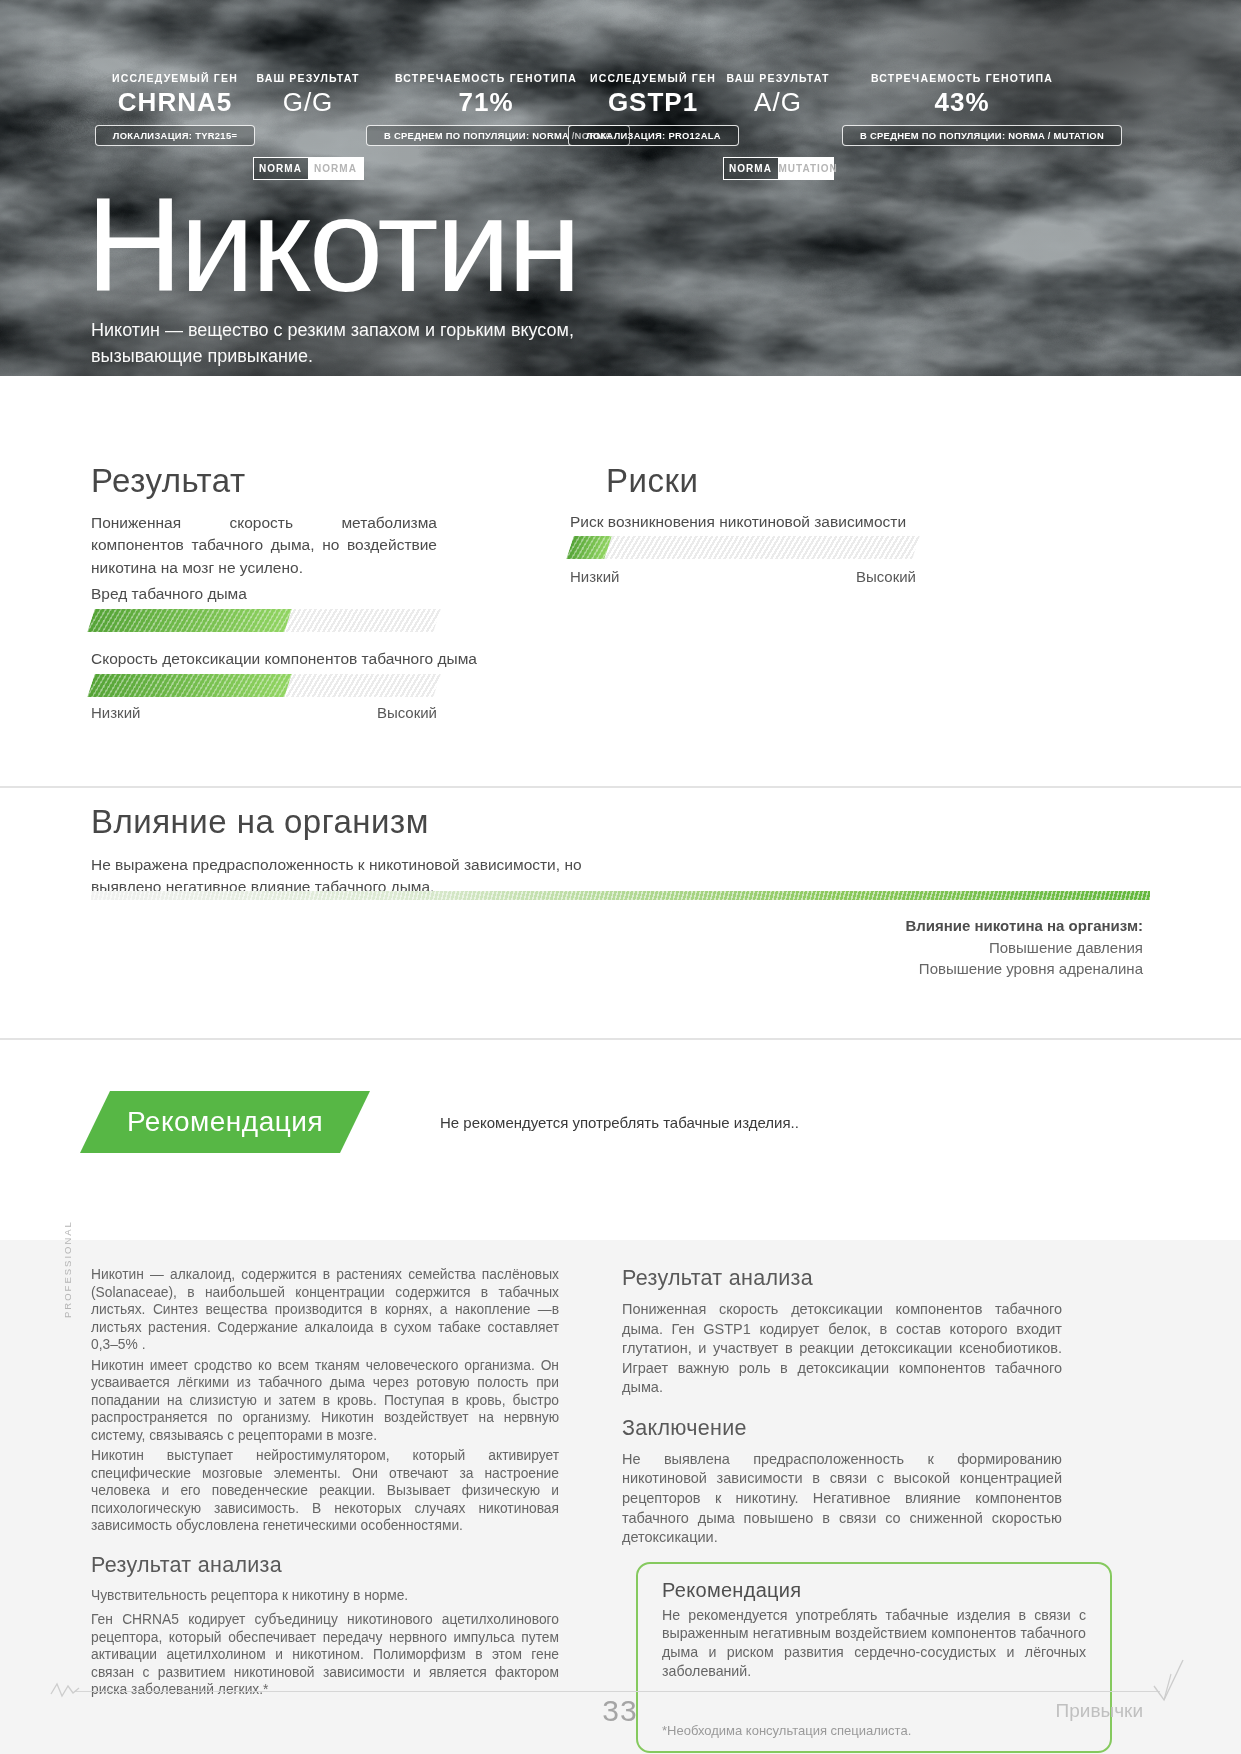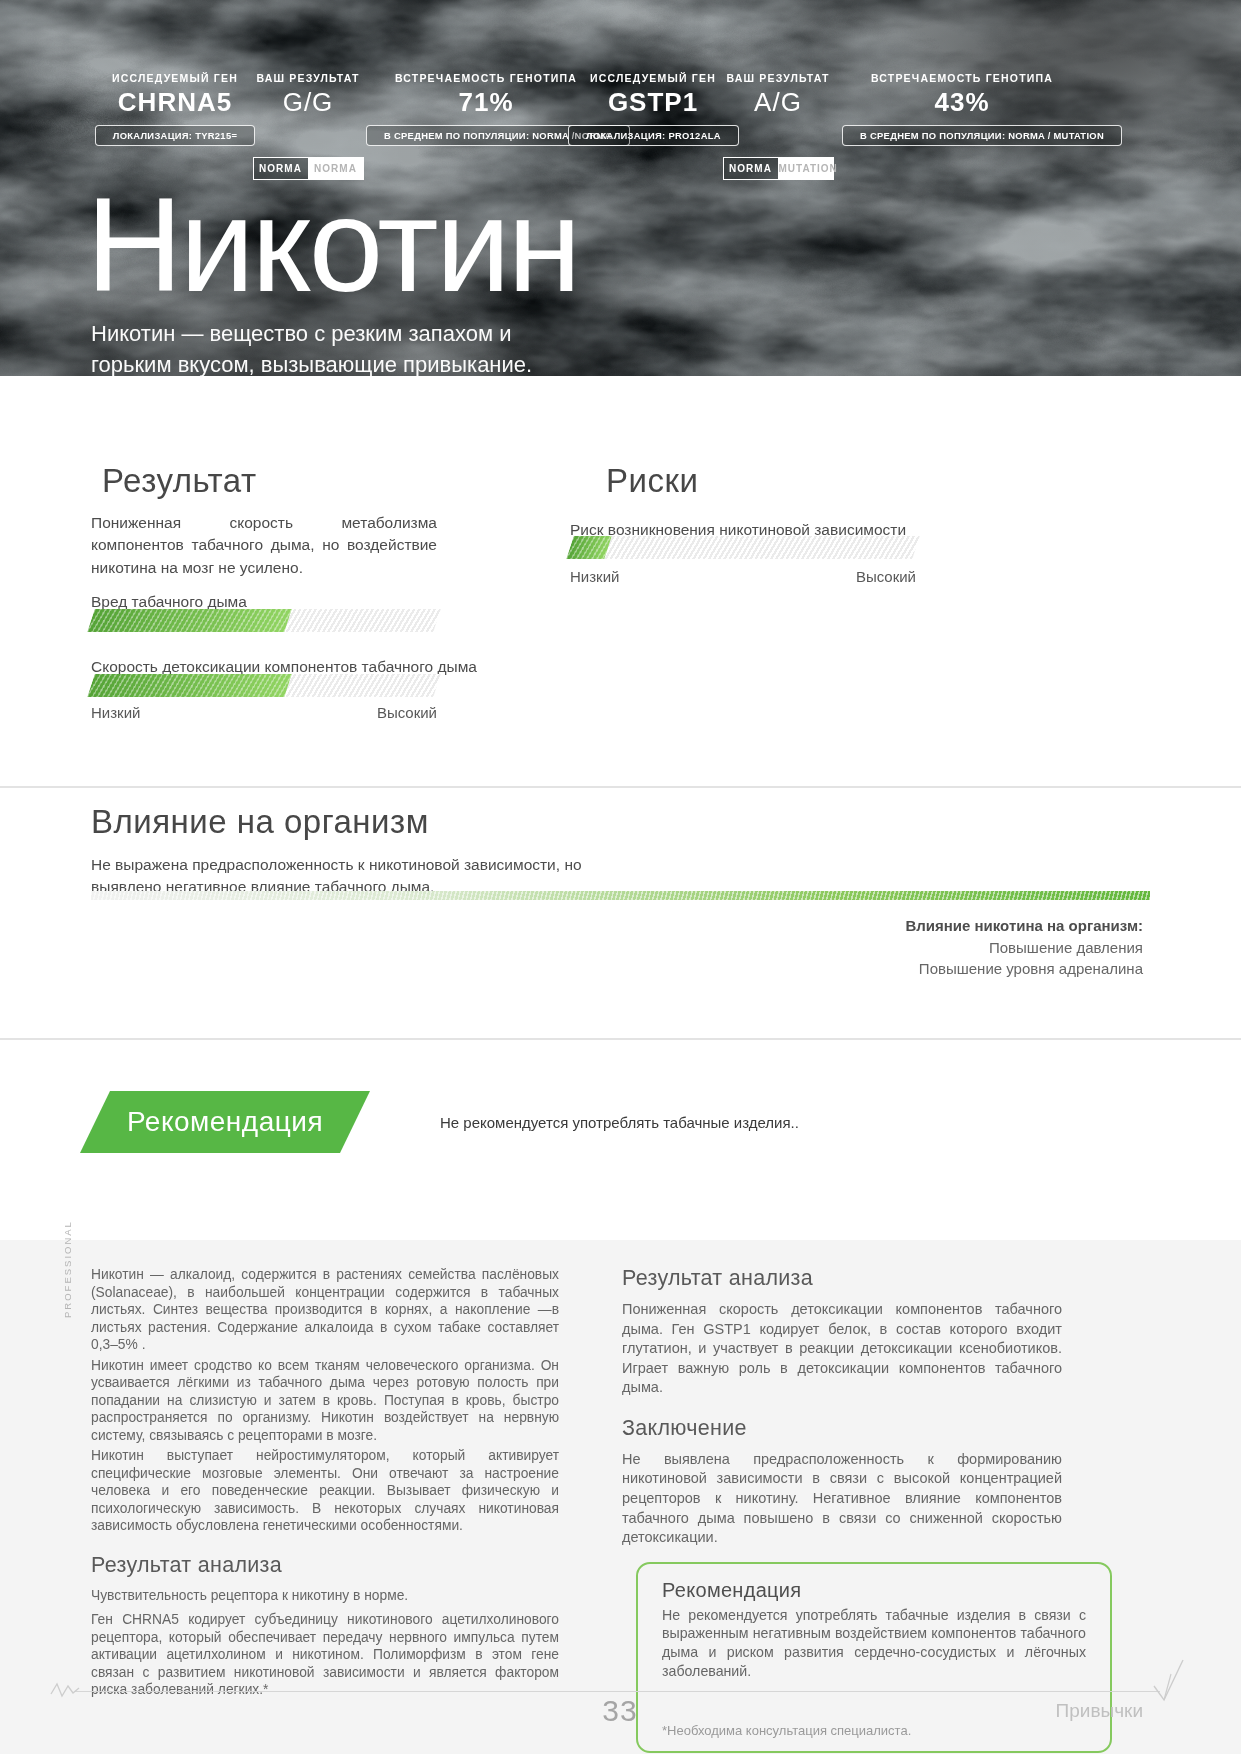--- a/index.html
+++ b/index.html
@@ -22,25 +22,25 @@
   .gvalue{font-size:26px;margin-top:3px;letter-spacing:1px;white-space:nowrap;}
   .gvalue.bold{font-weight:bold;}
   .gbox{display:inline-block;margin-top:7px;border:1px solid rgba(255,255,255,0.85);border-radius:4px;
     padding:4px 17px;font-size:9.4px;font-weight:bold;letter-spacing:0.3px;background:rgba(8,12,13,0.25);white-space:nowrap;}
   .chips{display:inline-flex;margin-top:7px;}
   .chip{width:54px;padding:5px 0;font-size:10px;font-weight:bold;letter-spacing:1px;text-align:center;margin-top:32px;}
   .chip.outline{border:1px solid #ffffff;color:#ffffff;background:rgba(8,12,13,0.3);}
   .chip.filled{background:#ffffff;color:#b5b5b5;border:1px solid #ffffff;border-left:none;}
   .hero-title{position:absolute;left:86px;top:178px;font-size:134px;line-height:1;color:#ffffff;
     letter-spacing:-3px;z-index:3;font-weight:normal;}
-  .hero-sub{position:absolute;left:91px;top:318px;width:490px;font-size:22px;line-height:1.42;color:#fafafa;z-index:3;}
+  .hero-sub{position:absolute;left:91px;top:318px;width:490px;font-size:18px;line-height:1.42;color:#fafafa;z-index:3;}
   
   .h2{position:absolute;font-size:33px;color:#474747;letter-spacing:0.5px;}
   .para{position:absolute;font-size:15.5px;color:#4c4c4c;line-height:1.45;text-align:justify;}
-  .bar-label{position:absolute;font-size:15.5px;color:#4c4c4c;white-space:nowrap;margin-top:8px;}
+  .bar-label{position:absolute;font-size:15.5px;color:#4c4c4c;white-space:nowrap;}
   
   .meter{position:absolute;height:23px;transform:skewX(-18deg);overflow:hidden;
     background:repeating-linear-gradient(105deg,#ffffff 0 2.5px,#ebebeb 2.5px 5px);}
   .meter-fill{position:absolute;left:0;top:0;bottom:0;
     background:
       repeating-linear-gradient(105deg, rgba(255,255,255,0.45) 0 1.5px, transparent 1.5px 5px),
       linear-gradient(to right,#54a336,#92d563);}
   .scale-row{position:absolute;display:flex;justify-content:space-between;font-size:15px;color:#585858;}
   .divider{position:absolute;left:0;width:1241px;height:2px;background:#e3e3e3;}
   
@@ -138,21 +138,21 @@
       <div class="glabel">ВСТРЕЧАЕМОСТЬ ГЕНОТИПА</div>
       <div class="gvalue bold">43%</div>
       <div class="gbox">В СРЕДНЕМ ПО ПОПУЛЯЦИИ: NORMA / MUTATION</div>
     </div>
   </div>
 
   <div class="hero-title">Никотин</div>
   <div class="hero-sub">Никотин — вещество с резким запахом и горьким вкусом, вызывающие привыкание.</div>
 </div>
 
-<div class="h2" style="left:91px;top:462px;margin-left:11px;">Результат</div>
+<div class="h2" style="left:91px;top:462px;">Результат</div>
 <div class="para" style="left:91px;top:512px;width:346px;">Пониженная скорость метаболизма компонентов табачного дыма, но воздействие никотина на мозг не усилено.</div>
 
 <div class="bar-label" style="left:91px;top:585px;">Вред табачного дыма</div>
 <div class="meter" style="left:91px;top:609px;width:346px;">
   <div class="meter-fill" style="width: 57%;"></div>
 </div>
 
 <div class="bar-label" style="left:91px;top:650px;">Скорость детоксикации компонентов табачного дыма</div>
 <div class="meter" style="left:91px;top:674px;width:346px;">
   <div class="meter-fill" style="width: 57%;"></div>

